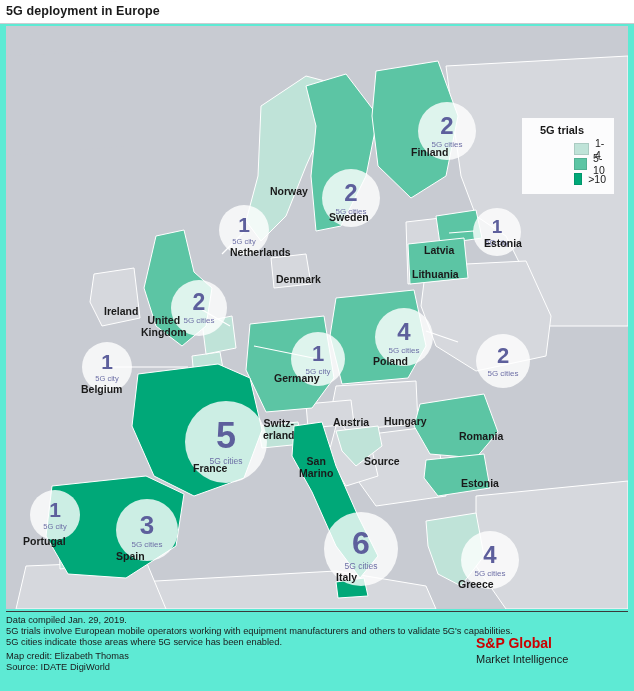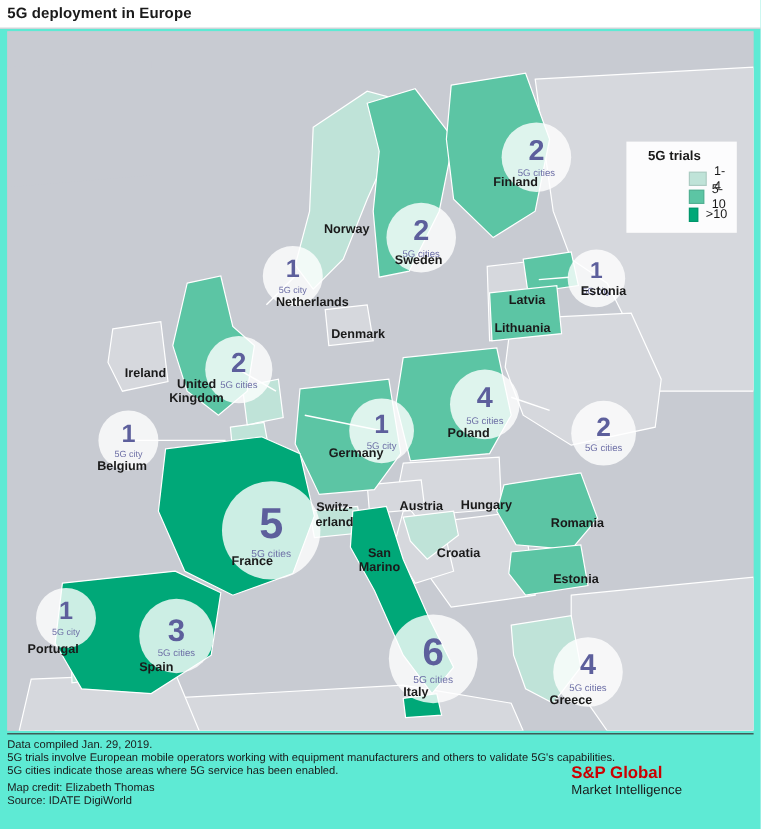--- a/index.html
+++ b/index.html
@@ -328,21 +328,21 @@
     <div class="clabel" style="left:135px; top:289px;">United
 Kingdom</div>
     <div class="clabel" style="left:75px;  top:358px;">Belgium</div>
     <div class="clabel" style="left:268px; top:347px;">Germany</div>
     <div class="clabel" style="left:367px; top:330px;">Poland</div>
     <div class="clabel" style="left:257px; top:392px;">Switz-
 erland</div>
     <div class="clabel" style="left:327px; top:391px;">Austria</div>
     <div class="clabel" style="left:378px; top:390px;">Hungary</div>
     <div class="clabel" style="left:453px; top:405px;">Romania</div>
-    <div class="clabel" style="left:358px; top:430px;">Croatia</div>
+    <div class="clabel" style="left:358px; top:430px;">Source</div>
     <div class="clabel" style="left:293px; top:430px;">San
 Marino</div>
     <div class="clabel" style="left:187px; top:437px;">France</div>
     <div class="clabel" style="left:455px; top:452px;">Estonia</div>
     <div class="clabel" style="left:17px;  top:510px;">Portugal</div>
     <div class="clabel" style="left:110px; top:525px;">Spain</div>
     <div class="clabel" style="left:330px; top:546px;">Italy</div>
     <div class="clabel" style="left:452px; top:553px;">Greece</div>
 
     <div id="legend">

